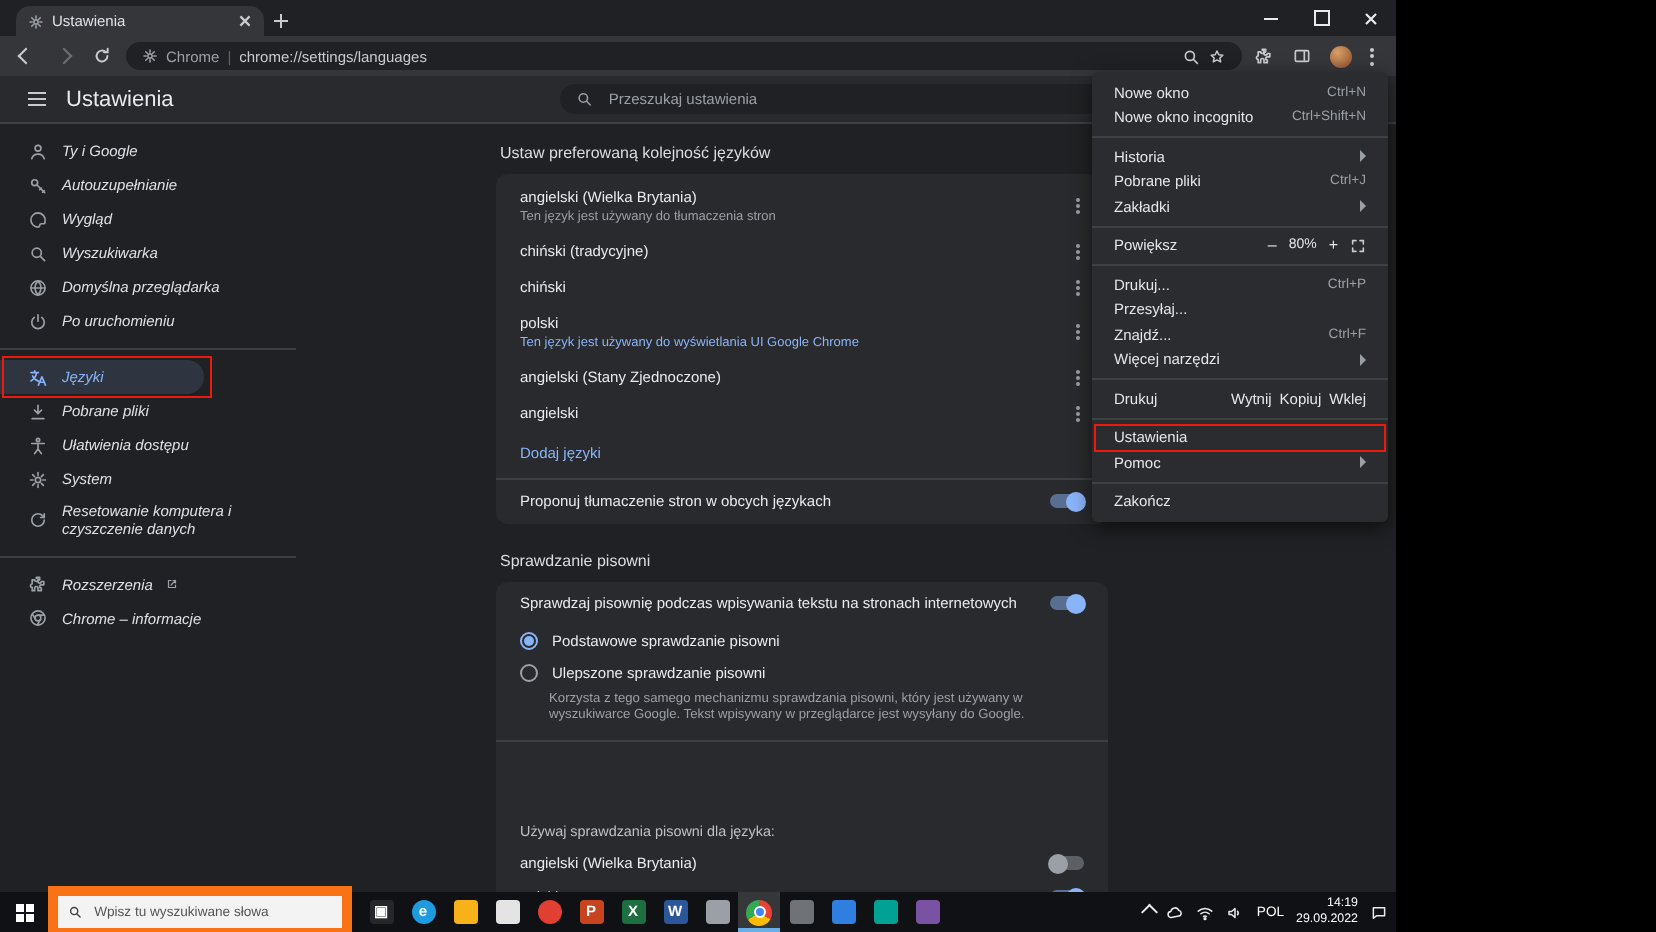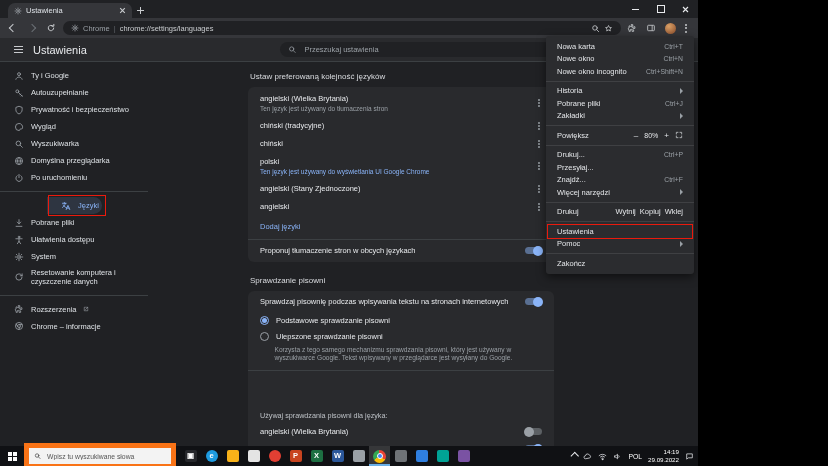--- a/index.html
+++ b/index.html
@@ -41,24 +41,24 @@
   .burger { margin-left:14px; display:flex; flex-direction:column; gap:2px; }
   .burger i { width:9px; height:1.2px; background:#c8cbce; }
   .s-title { margin-left:10px; font-size:11px; color:#e8eaed; }
   .s-search { position:absolute; left:280px; width:272px; height:15px; background:#202124; border-radius:8px;
               display:flex; align-items:center; gap:6px; padding:0 8px; }
   .s-search input { background:transparent; border:0; outline:0; color:#9aa0a6; font-size:7.5px; width:100%; font-family:inherit; }
   .s-search input::placeholder { color:#9aa0a6; }
 
   
   .page { position:absolute; top:62px; left:0; right:0; bottom:20px; display:flex; overflow:hidden; }
-  .sidebar { width:160px; flex:none; padding-top:5px; }
+  .sidebar { width:160px; flex:none; padding-top:5px;font-style:italic; }
   .side-item { position:relative; display:flex; align-items:center; gap:7px; padding:3px 8px 3px 14px;
                margin-right:12px; min-height:11px; font-size:7.5px; color:#dde1e5; border-radius:0 10px 10px 0; line-height:1.25; }
-  .side-item.selected { background:rgba(138,180,248,.14); color:var(--accent-blue); margin-right:58px;margin-left:47px; }
+  .side-item.selected { background:rgba(138,180,248,.14); color:var(--accent-blue); margin-right:58px; }
   .side-item.selected svg { stroke:var(--accent-blue); }
   .sic { flex:none; }
   .side-divider { height:1px; background:#3c4043; margin:5px 12px 5px 0; }
   .red-frame { position:absolute; pointer-events:none; border:1.5px solid var(--annotation-red); }
   .side-item .red-frame { left:1px; right:-4px; top:-2px; bottom:-2px; }
 
   .content { flex:1; padding:8px 0 0 88px; min-width:0; }
   .section-label { font-size:8px; color:#dadce0; margin:2px 0 6px 2px; }
   .card { width:306px; background:#292a2d; border-radius:6px; overflow:hidden; }
   .lang-row { display:flex; align-items:center; justify-content:space-between; padding:4.5px 12px; }
@@ -228,26 +228,20 @@
       </div>
       <div class="side-item">
         <svg class="sic" width="10" height="10" viewBox="0 0 24 24" fill="none" stroke="#9aa0a6" stroke-width="2" stroke-linecap="round">
             <circle cx="8" cy="8" r="3.5"></circle>
             <path d="M10.5 10.5L20 20m-2.5-.5l2-2m-5.5-1l2-2"></path>
           </svg>
         <span>Autouzupełnianie</span>
       </div>
       <div class="side-item">
         <svg class="sic" width="10" height="10" viewBox="0 0 24 24" fill="none" stroke="#9aa0a6" stroke-width="2" stroke-linejoin="round">
-            <path d="M12 3l7.5 2.8v5.7c0 5-3.2 8.2-7.5 10-4.3-1.8-7.5-5-7.5-10V5.8z"></path>
-          </svg>
-        <span>Prywatność i bezpieczeństwo</span>
-      </div>
-      <div class="side-item">
-        <svg class="sic" width="10" height="10" viewBox="0 0 24 24" fill="none" stroke="#9aa0a6" stroke-width="2" stroke-linejoin="round">
             <path d="M12 3.5a8.5 8.5 0 100 17c1.4 0 2-.8 2-1.8 0-1.4 1-2.2 2.4-2.2h1.8c1.3 0 2.3-1 2.3-2.5A8.8 8.8 0 0012 3.5z"></path>
           </svg>
         <span>Wygląd</span>
       </div>
       <div class="side-item">
         <svg class="sic" width="10" height="10" viewBox="0 0 24 24" fill="none" stroke="#9aa0a6" stroke-width="2" stroke-linecap="round">
             <circle cx="10.5" cy="10.5" r="5.5"></circle>
             <path d="M14.8 14.8L20 20"></path>
           </svg>
         <span>Wyszukiwarka</span>
@@ -406,24 +400,20 @@
         <div class="toggle-row" style="padding-top:4px; padding-bottom:4px;">
           <span class="tr-label">angielski (Stany Zjednoczone)</span>
           <span class="toggle off"></span>
         </div>
       </div>
     </div>
   </div>
 
   <div class="app-menu">
     <div class="mi">
-      <span class="mi-label">Nowa karta</span>
-      <span class="mi-sc">Ctrl+T</span>
-    </div>
-    <div class="mi">
       <span class="mi-label">Nowe okno</span>
       <span class="mi-sc">Ctrl+N</span>
     </div>
     <div class="mi">
       <span class="mi-label">Nowe okno incognito</span>
       <span class="mi-sc">Ctrl+Shift+N</span>
     </div>
     <div class="m-div"></div>
     <div class="mi">
       <span class="mi-label">Historia</span>

